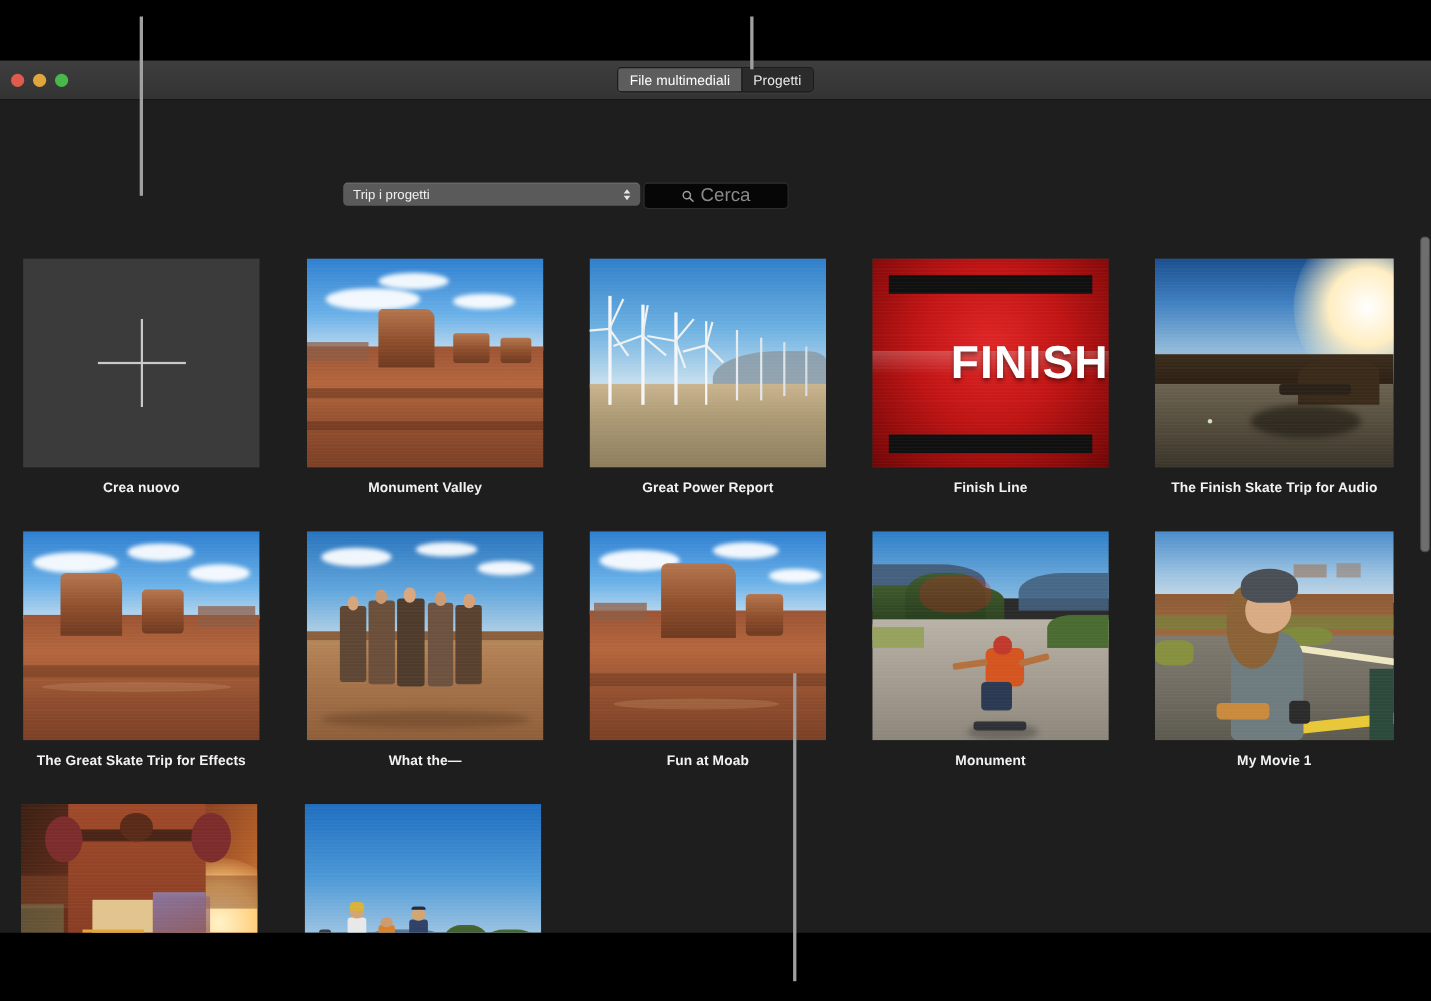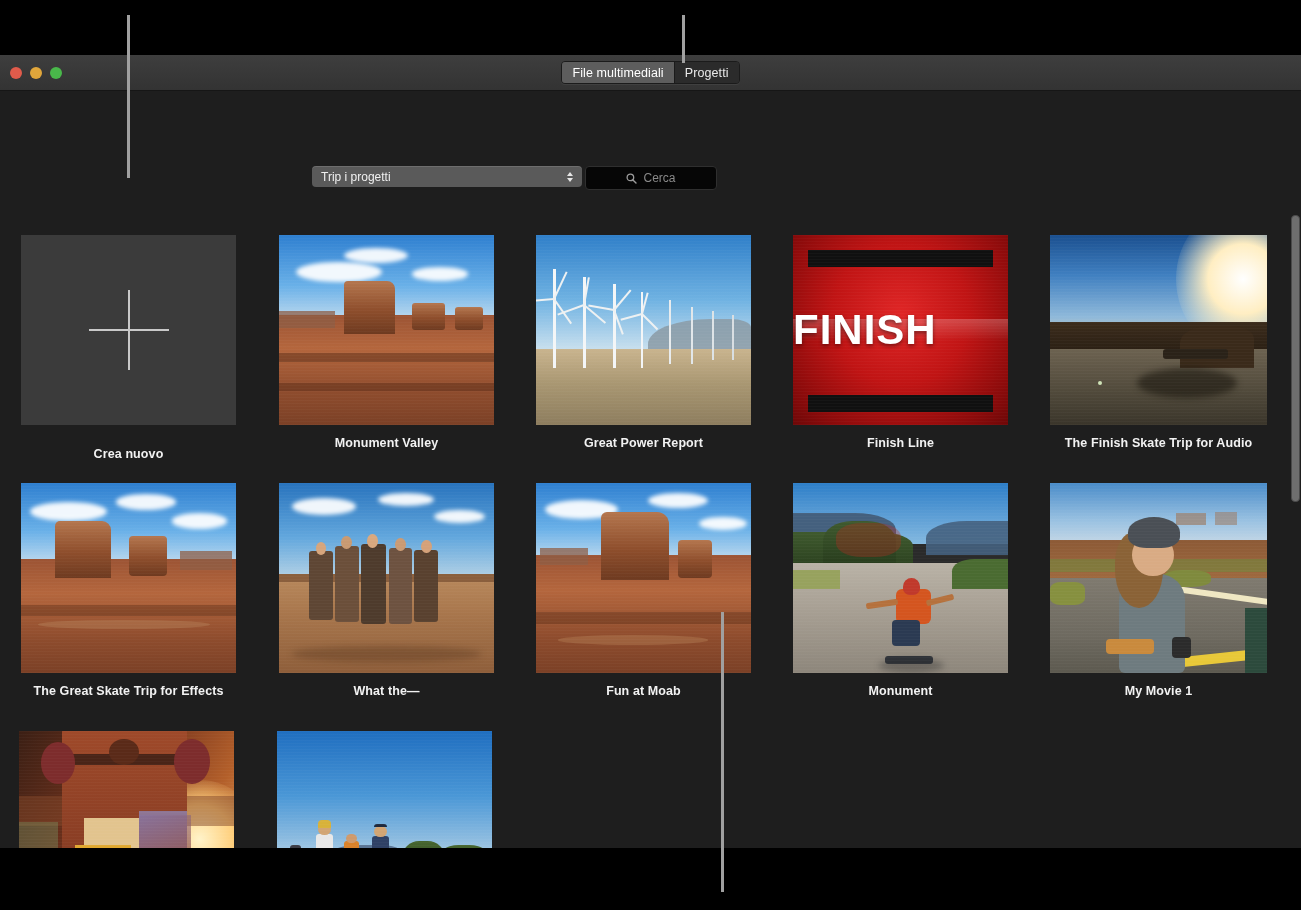--- a/index.html
+++ b/index.html
@@ -70,21 +70,21 @@
   .chev i.dn{border-top:4px solid #e6e6e6;}
 
   .searchfield{
     position:absolute;left:585px;top:111px;width:130px;height:22px;
     background:#060606;border:1px solid #2f2f2f;border-radius:4px;
     display:flex;align-items:center;justify-content:center;gap:6px;
     cursor:text;
   }
   .searchfield .sicon{width:11px;height:11px;display:block;position:relative;flex:0 0 auto;}
   .searchfield .sicon svg{display:block;}
-  .searchfield .splaceholder{font-size:12px;color:#8a8a8a;}
+  .searchfield .splaceholder{font-size:17px;color:#8a8a8a;}
 
   
   .scrollarea{position:absolute;left:0;top:90px;width:1301px;height:703px;overflow:hidden;}
   .scrollbar-track{position:absolute;right:0;top:0;width:14px;height:703px;background:transparent;}
   .scrollbar-thumb{
     position:absolute;left:4px;top:70px;width:7px;height:285px;
     background:#6e6e6e;border-radius:4px;border:1px solid #4a4a4a;
   }
 
   
@@ -118,21 +118,21 @@
   .wp-ground{left:0;right:0;bottom:0;height:40%;background:linear-gradient(to bottom,#c9b48e 0%,#a99772 45%,#8d7d5e 100%);}
   .wp-hill{background:#8a9aa4;opacity:.85;}
   .turb-b{position:absolute;background:#eef1f2;transform-origin:bottom center;}
 
   
   .fl-bg{inset:0;background:radial-gradient(ellipse at 50% 42%,#e02626 0%,#c01414 45%,#8e0b0b 80%,#6d0707 100%);}
   .fl-sheen{left:0;right:0;top:44%;height:12%;background:linear-gradient(to bottom,rgba(255,255,255,.22),rgba(255,255,255,0));}
   .fl-bar{left:7%;right:7%;height:9%;background:#101010;}
   .fl-text{
     position:absolute;left:0;right:0;top:14%;bottom:14%;
-    display:flex;flex-direction:column;align-items:flex-start;justify-content:center;
+    display:flex;flex-direction:column;align-items:flex-end;justify-content:center;
     color:#fff;font-family:"Liberation Sans Narrow","Liberation Sans",sans-serif;
     font-weight:bold;line-height:.92;letter-spacing:1px;
     text-shadow:0 2px 4px rgba(0,0,0,.45);
   }
 
   
   .ss-sky{left:0;top:0;right:0;height:60%;background:linear-gradient(to bottom,#1a4f8f 0%,#3f7fc0 35%,#8fb9da 72%,#d6c8ab 100%);}
   .ss-sun{border-radius:50%;background:radial-gradient(circle,#ffffff 0%,#ffeec2 35%,rgba(255,215,140,0) 72%);}
   .ss-tree{left:0;right:0;top:46%;height:22%;background:linear-gradient(to bottom,#3b2c1c,#241a10);}
   .ss-ground{left:0;right:0;bottom:0;height:40%;background:linear-gradient(to bottom,#6c6250 0%,#514a3b 55%,#3a352a 100%);}
@@ -219,21 +219,21 @@
   <div class="scrollarea">
     <div class="grid">
 
       <div class="cell" style="left:21px;top:90px;width:215px;height:225px;">
         <div class="thumb" style="width:215px;height:190px;">
           <div class="newtile">
             <div class="plusH"></div>
             <div class="plusV"></div>
           </div>
         </div>
-        <div class="caption" style="top:212px;">Crea nuovo</div>
+        <div class="caption" style="top:201px;">Crea nuovo</div>
       </div>
 
       <div class="cell" style="left:279px;top:90px;width:215px;height:225px;">
         <div class="thumb" style="width:215px;height:190px;">
           <div class="art">
             <div class="layer mv-sky"></div>
             <div class="layer mv-cloud" style="left:8%;top:14%;width:40%;height:11%;"></div>
             <div class="layer mv-cloud" style="left:30%;top:7%;width:30%;height:8%;"></div>
             <div class="layer mv-cloud" style="left:62%;top:17%;width:26%;height:7%;"></div>
             <div class="layer mv-ground"></div>

